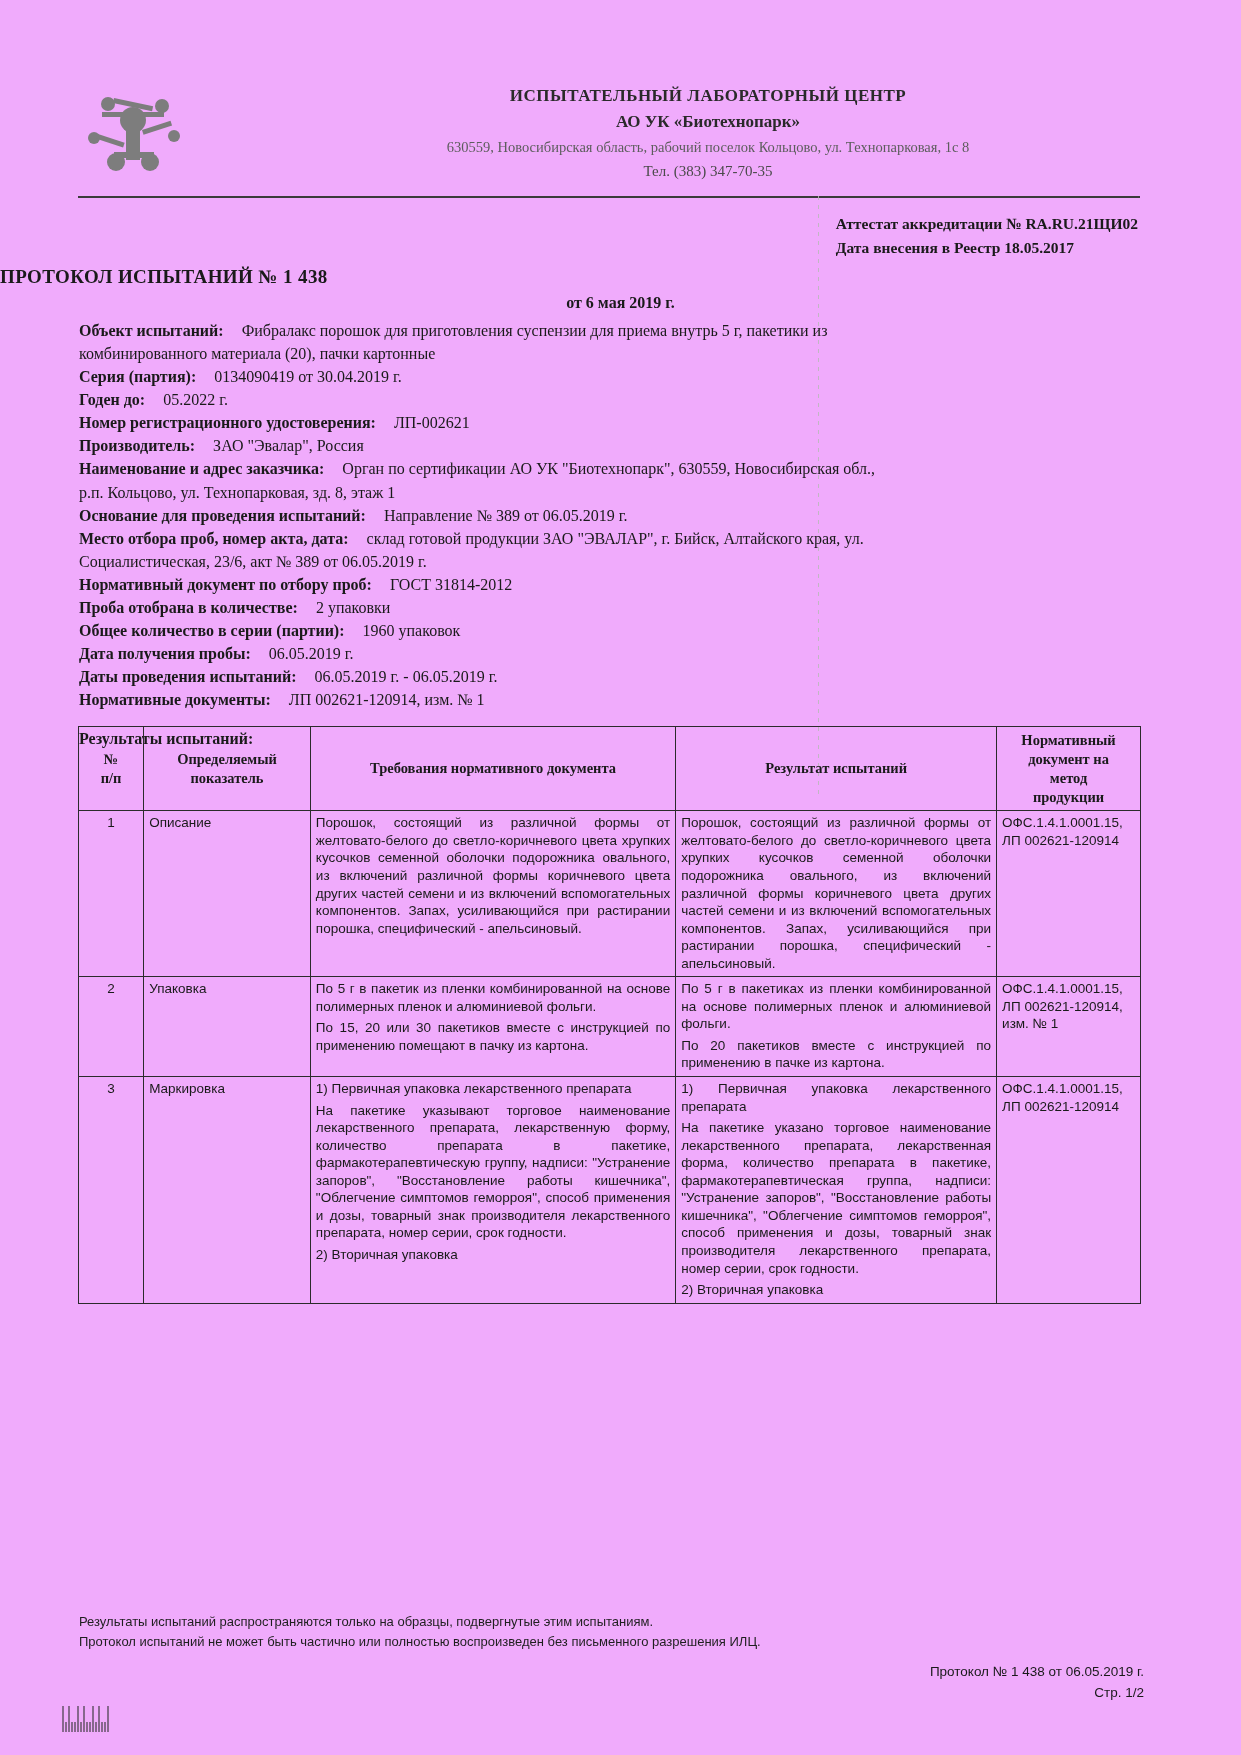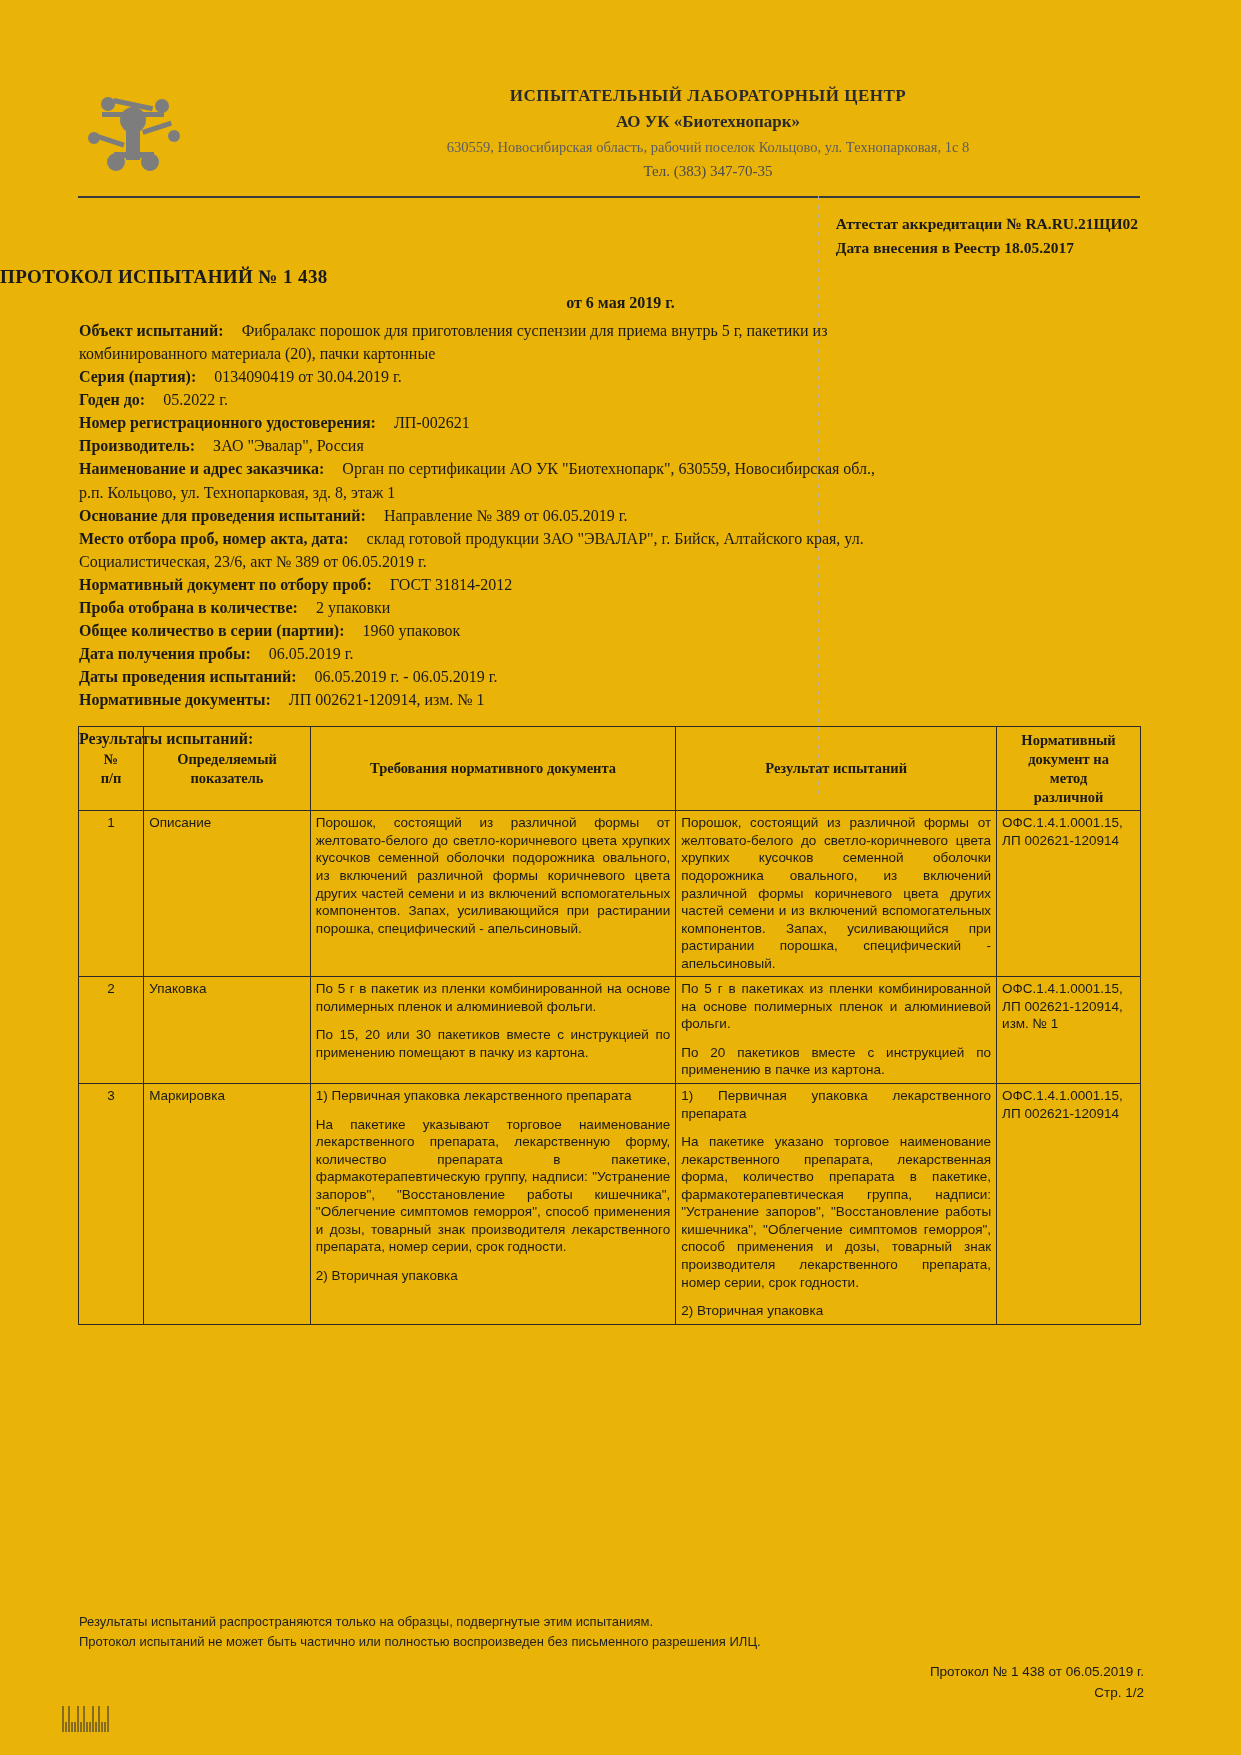--- a/index.html
+++ b/index.html
@@ -13,21 +13,21 @@
     position: relative;
     font-family: "Liberation Serif", serif;
     color: #1a1a1a;
     overflow: hidden;
   }
   .page {
     position: absolute;
     left: 0; top: 0;
     width: 1241px;
     height: 1755px;
-    background: #eab308;
+    background: #f0abfc;
   }
 
   
   .header {
     position: absolute;
     left: 78px;
     top: 86px;
     width: 1060px;
     height: 108px;
   }
@@ -162,21 +162,21 @@
     height: 72px;
     padding: 4px 6px;
   }
   .col-n    { width: 50px; }
   .col-ind  { width: 148px; }
   .col-req  { width: 340px; }
   .col-res  { width: 297px; }
   .col-doc  { width: 126px; }
   .just { text-align: justify; text-align-last: left; }
   .cell-n { text-align: center; font-size: 14px; }
-  .p + .p { margin-top: 11px; }
+  .p + .p { margin-top: 4px; }
   .p { margin: 0; }
 
   
   .footer {
     position: absolute;
     left: 79px;
     top: 1612px;
     width: 1062px;
     font-family: "Liberation Sans", sans-serif;
     font-size: 13px;
@@ -350,21 +350,21 @@
         <th class="col-ind">
           <div>Определяемый</div>
           <div>показатель</div>
         </th>
         <th class="col-req">Требования нормативного документа</th>
         <th class="col-res">Результат испытаний</th>
         <th class="col-doc">
           <div>Нормативный</div>
           <div>документ на</div>
           <div>метод</div>
-          <div>различной</div>
+          <div>продукции</div>
         </th>
       </tr>
     </thead>
     <tbody>
 
       <tr>
         <td class="cell-n">1</td>
         <td>Описание</td>
         <td class="just">
           <p class="p">Порошок, состоящий из различной формы от желтовато-белого до светло-коричневого цвета хрупких кусочков семенной оболочки подорожника овального, из включений различной формы коричневого цвета других частей семени и из включений вспомогательных компонентов. Запах, усиливающийся при растирании порошка, специфический - апельсиновый.</p>

